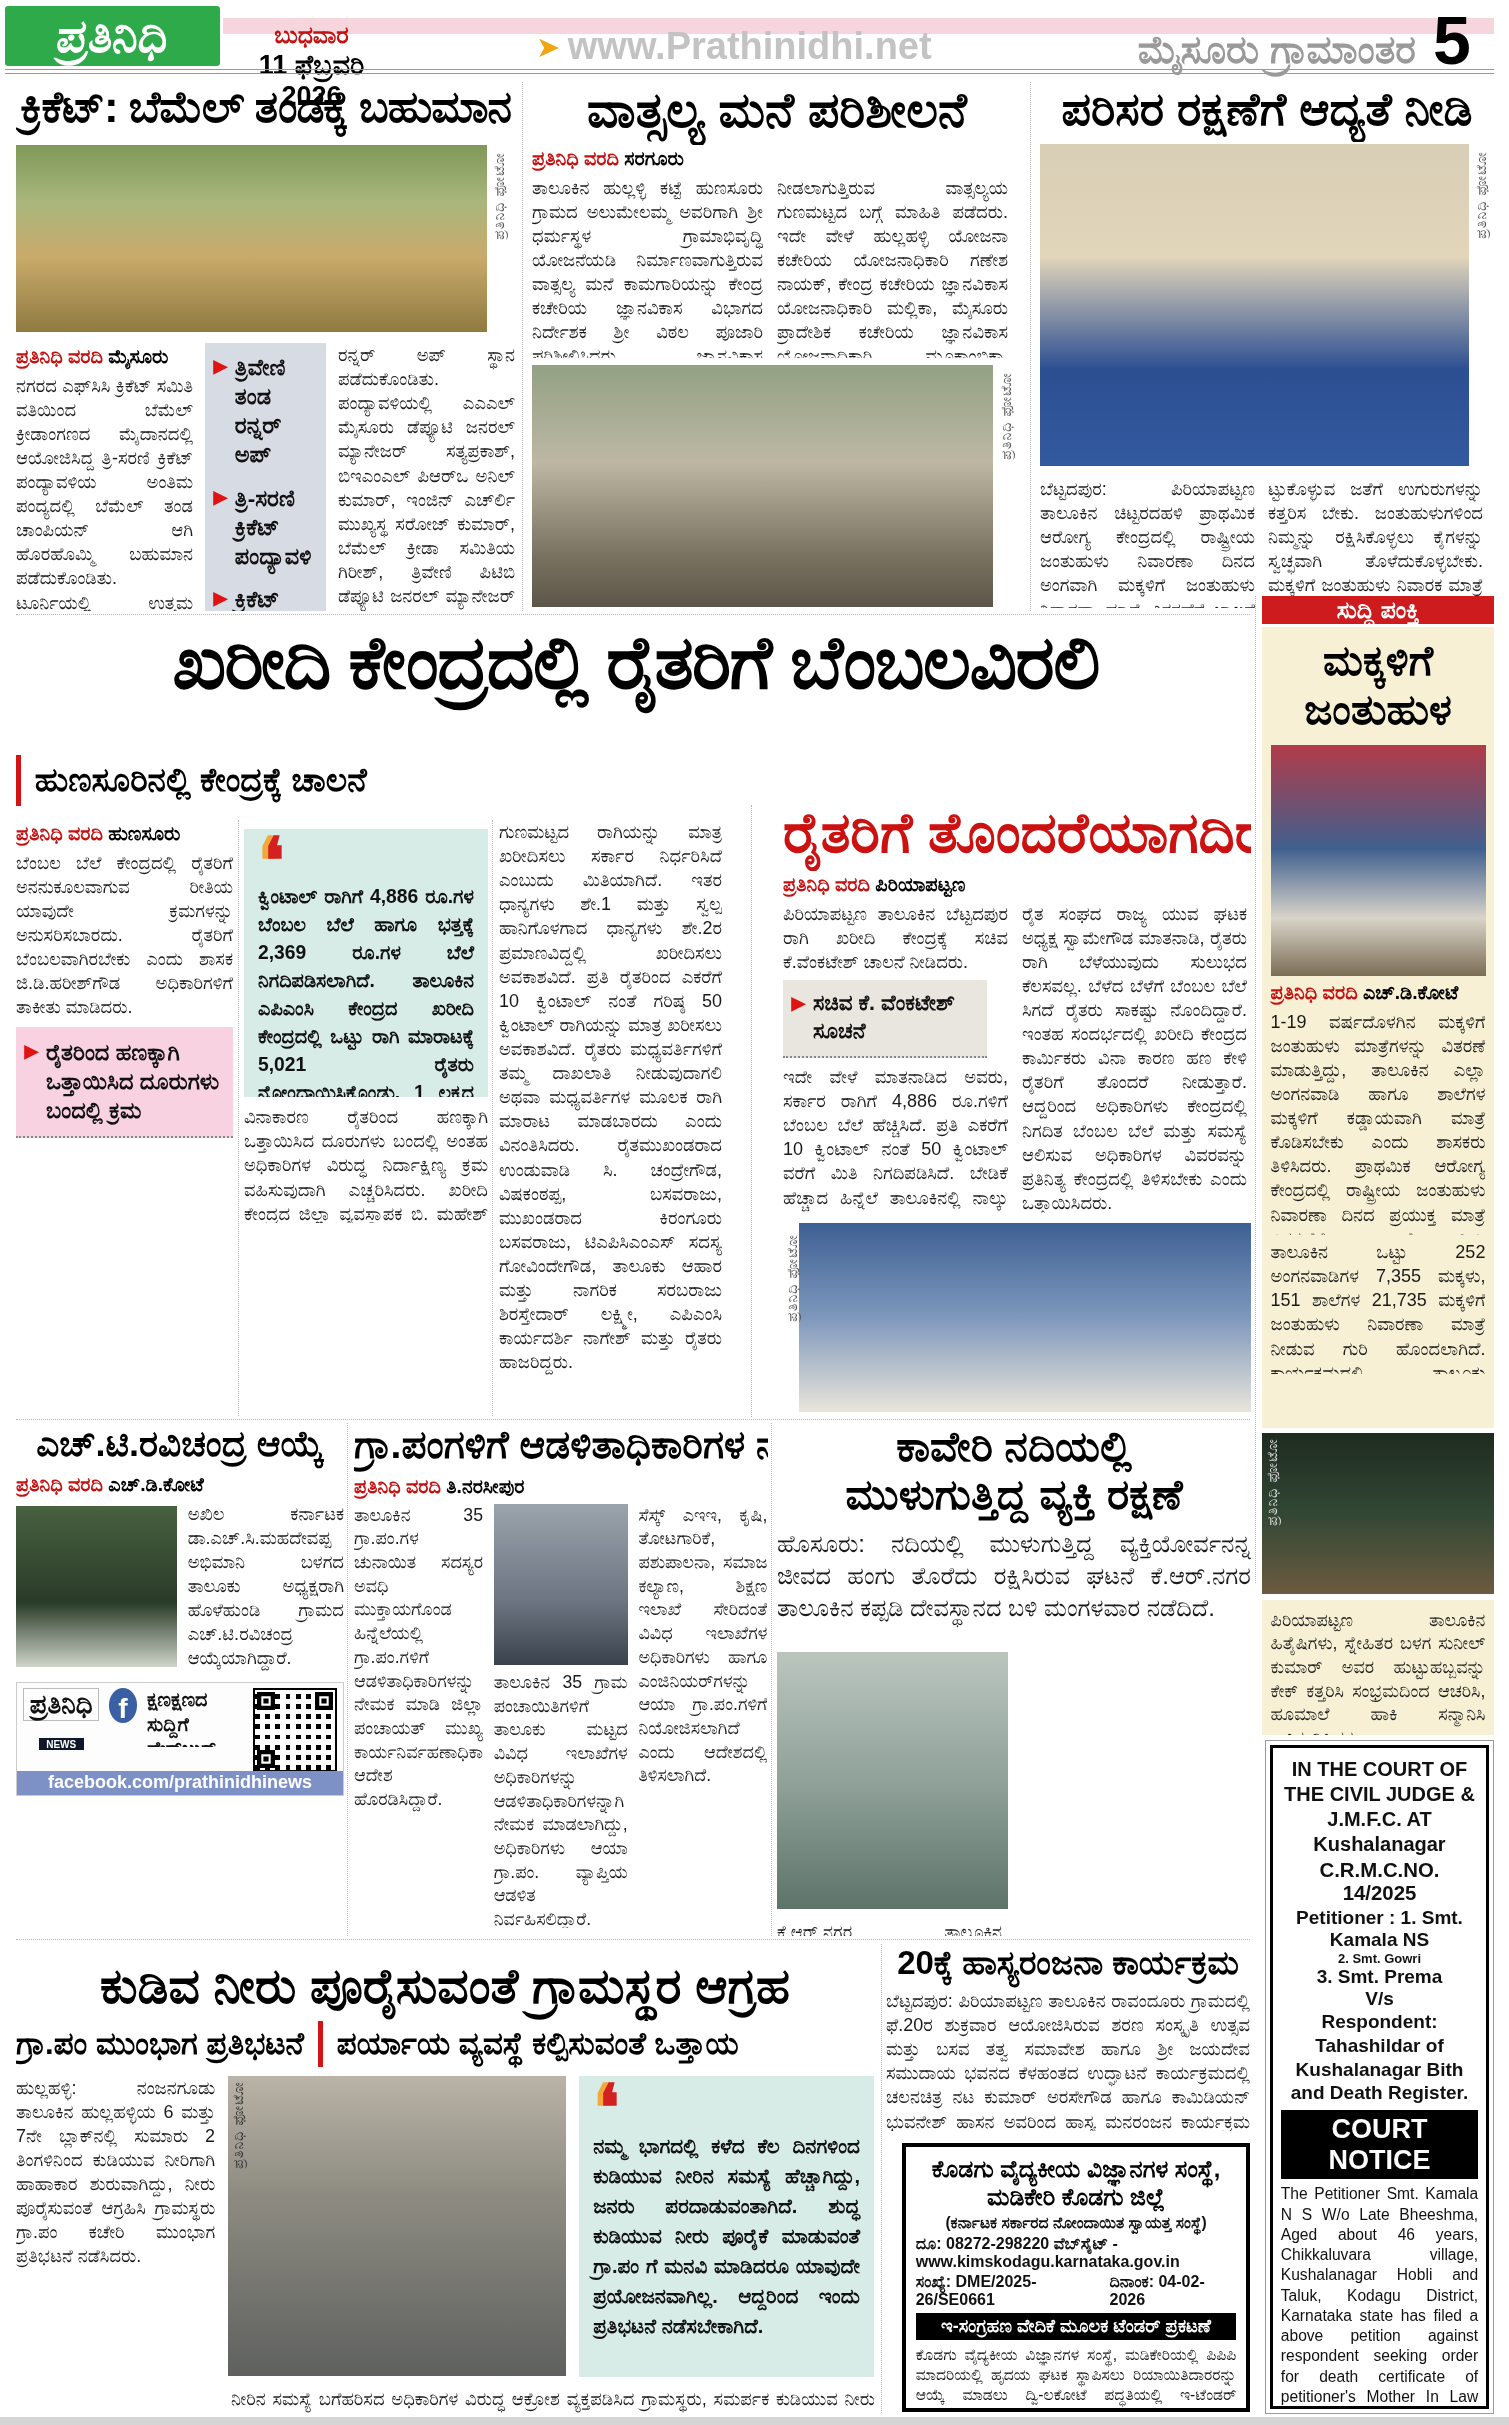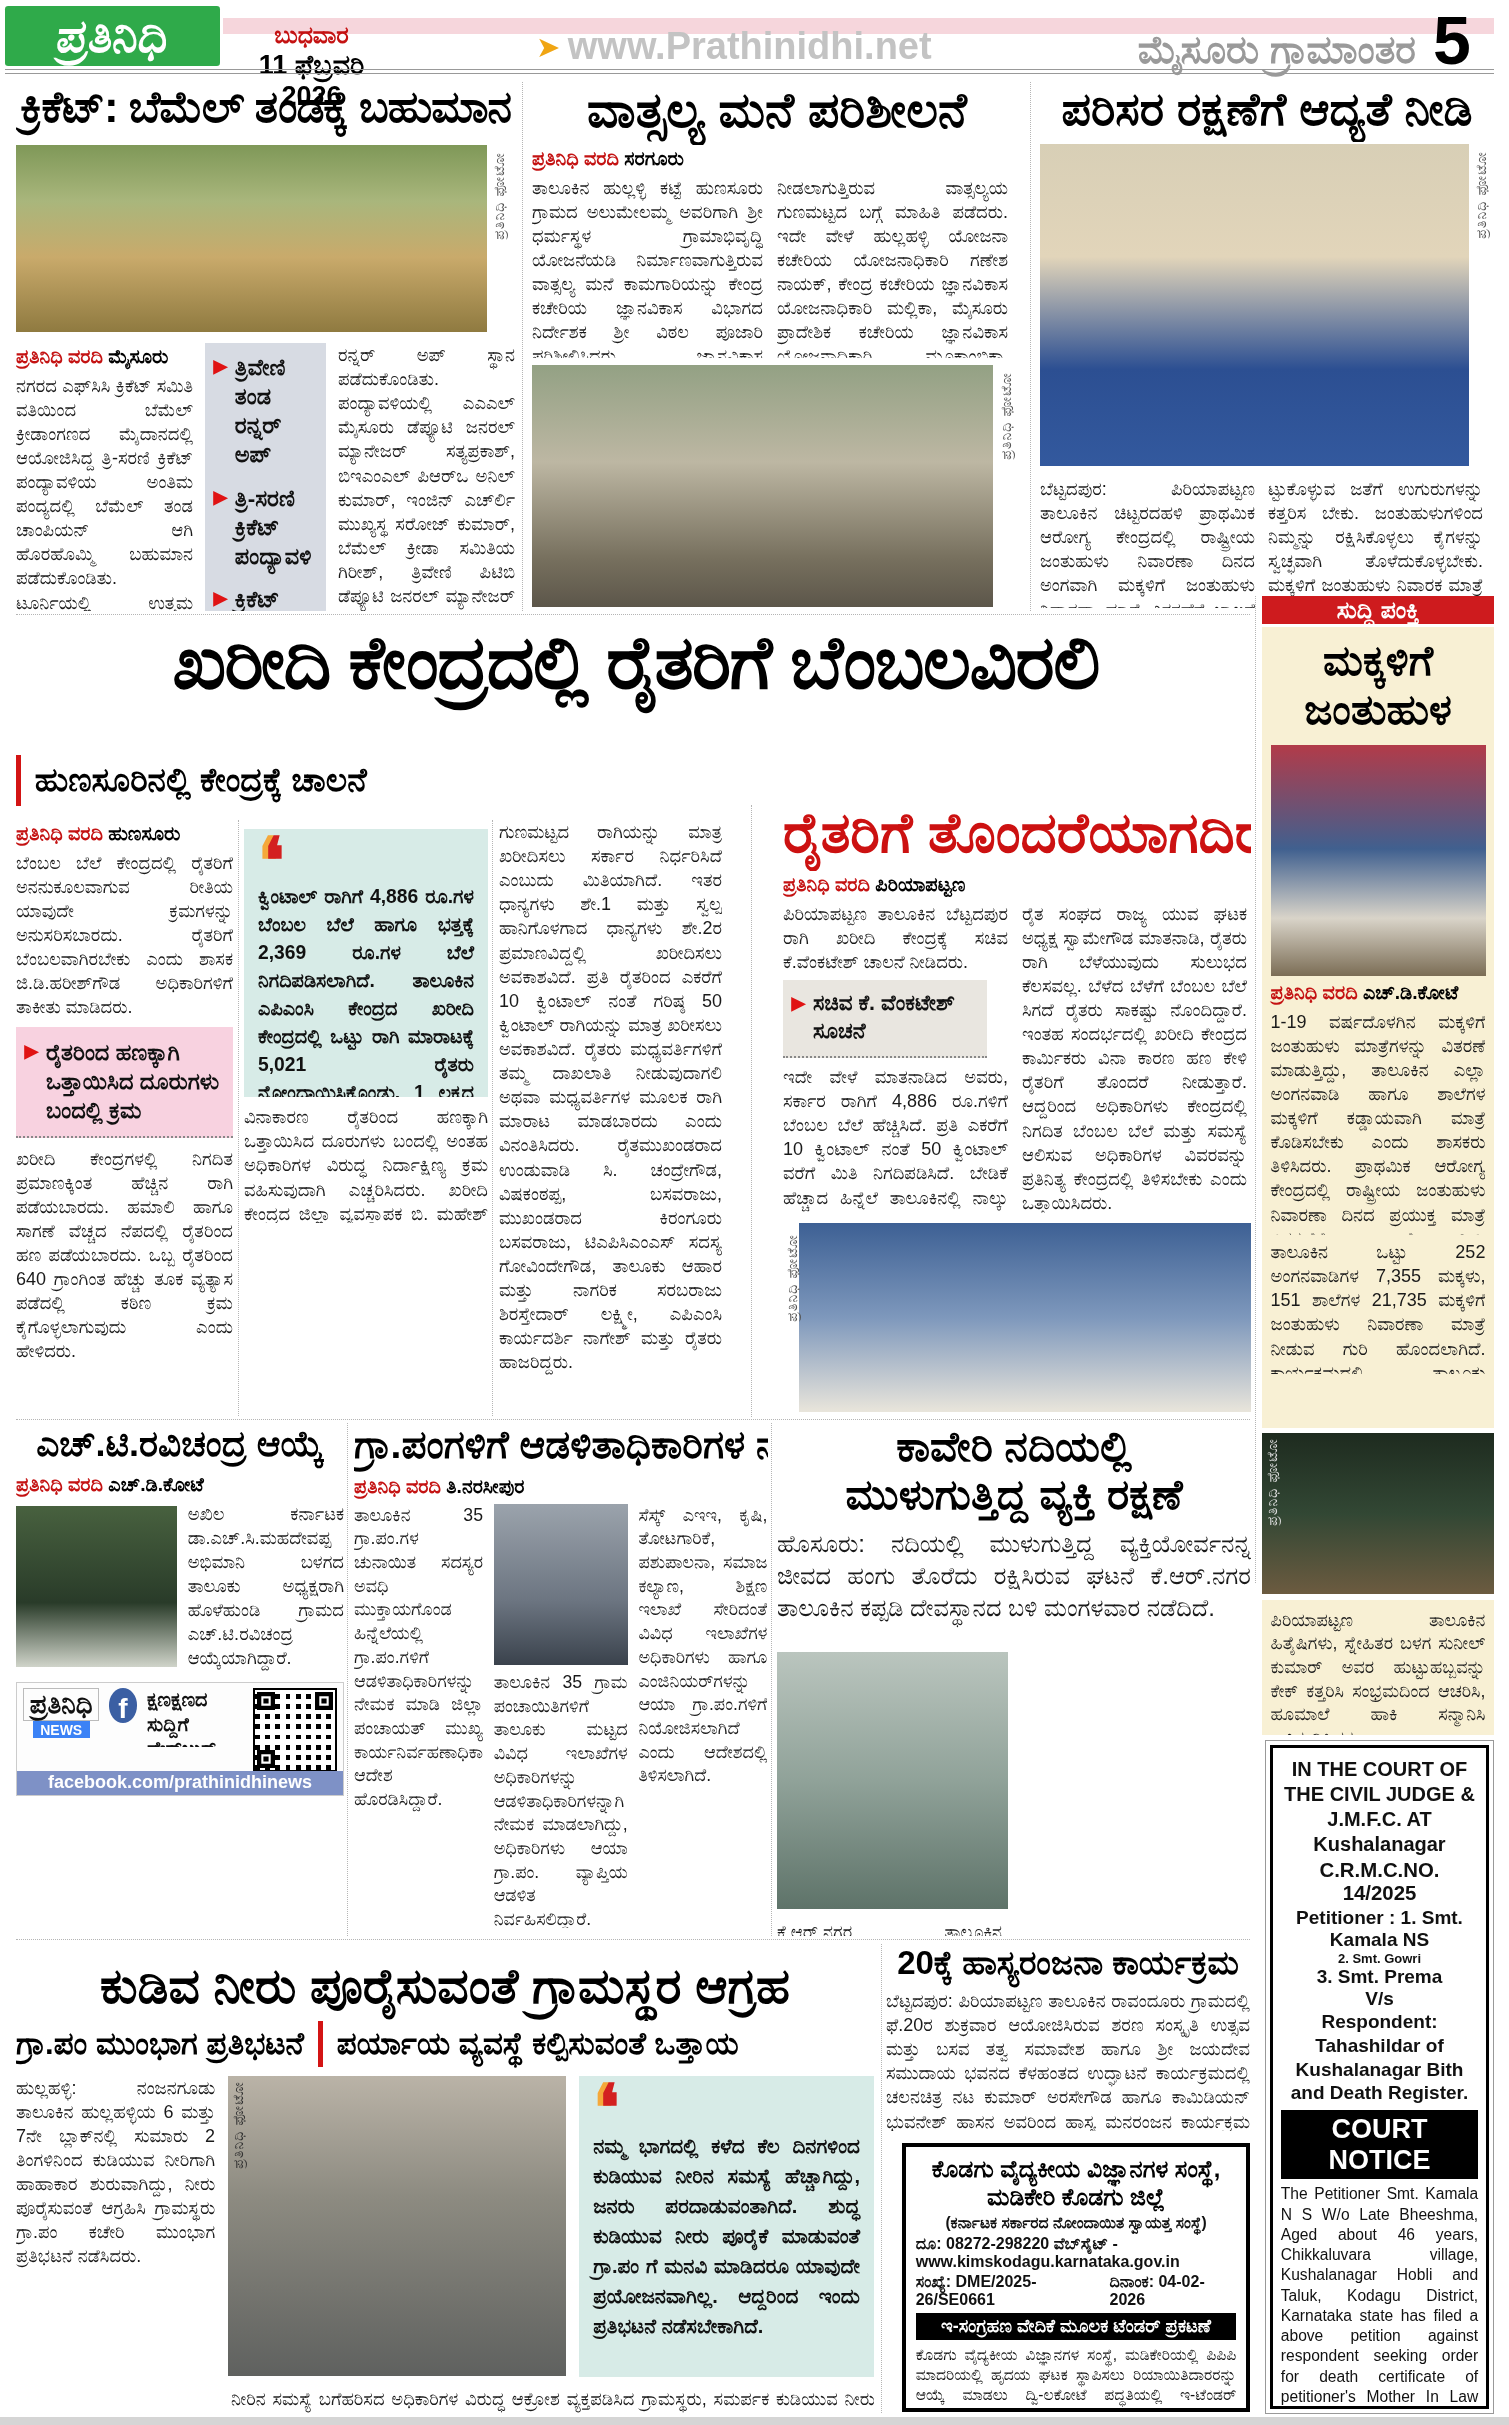--- a/index.html
+++ b/index.html
@@ -141,21 +141,20 @@
 
 <div class="abs clip" style="left:16px;top:820px;width:217px;height:596px;">
   <div class="byline"><span class="tag">ಪ್ರತಿನಿಧಿ ವರದಿ</span> <b>ಹುಣಸೂರು</b></div>
   <div class="bodytxt" style="margin-bottom:7.5px;">ಬೆಂಬಲ ಬೆಲೆ ಕೇಂದ್ರದಲ್ಲಿ ರೈತರಿಗೆ ಅನನುಕೂಲವಾಗುವ ರೀತಿಯ ಯಾವುದೇ ಕ್ರಮಗಳನ್ನು ಅನುಸರಿಸಬಾರದು. ರೈತರಿಗೆ ಬೆಂಬಲವಾಗಿರಬೇಕು ಎಂದು ಶಾಸಕ ಜಿ.ಡಿ.ಹರೀಶ್‌ಗೌಡ ಅಧಿಕಾರಿಗಳಿಗೆ ತಾಕೀತು ಮಾಡಿದರು.</div>
   <div class="pinkbox" style="margin:5.4px 0 8.6px 0;">
     <div class="boxline">
         <span class="tri">▶</span>
         <span>ರೈತರಿಂದ ಹಣಕ್ಕಾಗಿ ಒತ್ತಾಯಿಸಿದ ದೂರುಗಳು ಬಂದಲ್ಲಿ ಕ್ರಮ</span>
       </div>
   </div>
-  <div class="bodytxt">ಖರೀದಿ ಕೇಂದ್ರಗಳಲ್ಲಿ ನಿಗದಿತ ಪ್ರಮಾಣಕ್ಕಿಂತ ಹೆಚ್ಚಿನ ರಾಗಿ ಪಡೆಯಬಾರದು. ಹಮಾಲಿ ಹಾಗೂ ಸಾಗಣೆ ವೆಚ್ಚದ ನೆಪದಲ್ಲಿ ರೈತರಿಂದ ಹಣ ಪಡೆಯಬಾರದು. ಒಬ್ಬ ರೈತರಿಂದ 640 ಗ್ರಾಂಗಿಂತ ಹೆಚ್ಚು ತೂಕ ವ್ಯತ್ಯಾಸ ಪಡೆದಲ್ಲಿ ಕಠಿಣ ಕ್ರಮ ಕೈಗೊಳ್ಳಲಾಗುವುದು ಎಂದು ಹೇಳಿದರು.</div>
 </div>
 
 <div class="abs" style="left:244px;top:820px;width:244px;height:596px;">
   <div class="qbox clip" style="margin-top:8.6px;height:242px;">
     <div style="display:flex;">
       <span class="qmark qo">❛</span>
       <span class="qmark qr">❛</span>
     </div>
     <div class="just" style="font-size:19.3px;font-weight:700;line-height:1.45;margin-top:3.2px;">ಕ್ವಿಂಟಾಲ್ ರಾಗಿಗೆ 4,886 ರೂ.ಗಳ ಬೆಂಬಲ ಬೆಲೆ ಹಾಗೂ ಭತ್ತಕ್ಕೆ 2,369 ರೂ.ಗಳ ಬೆಲೆ ನಿಗದಿಪಡಿಸಲಾಗಿದೆ. ತಾಲೂಕಿನ ಎಪಿಎಂಸಿ ಕೇಂದ್ರದ ಖರೀದಿ ಕೇಂದ್ರದಲ್ಲಿ ಒಟ್ಟು ರಾಗಿ ಮಾರಾಟಕ್ಕೆ 5,021 ರೈತರು ನೋಂದಾಯಿಸಿಕೊಂಡು, 1 ಲಕ್ಷದ 25 ಸಾವಿರದ 102 ಕ್ವಿಂಟಾಲ್ ರಾಗಿಯನ್ನು ಮಾರಾಟ ಮಾಡಲಿದ್ದಾರೆ. ತಾಲೂಕಿನ ರತ್ನಪುರಿ ಖರೀದಿ ಕೇಂದ್ರದಲ್ಲಿ 231 ರೈತರು ನೋಂದಾಯಿಸಿಕೊಂಡಿದ್ದು, 5,742 ಕ್ವಿಂಟಾಲ್ ರಾಗಿ ಮಾರಾಟ ಮಾಡಲಿದ್ದಾರೆ.</div>
 
@@ -234,21 +233,21 @@
   <div class="clip" style="height:177px;">
     <div class="photo ph-man" style="float:left;width:161px;height:161px;margin:4.3px 10.7px 3.2px 0;"></div>
     <div class="bodytxt">ಅಖಿಲ ಕರ್ನಾಟಕ ಡಾ.ಎಚ್.ಸಿ.ಮಹದೇವಪ್ಪ ಅಭಿಮಾನಿ ಬಳಗದ ತಾಲೂಕು ಅಧ್ಯಕ್ಷರಾಗಿ ಹೊಳೆಹುಂಡಿ ಗ್ರಾಮದ ಎಚ್.ಟಿ.ರವಿಚಂದ್ರ ಆಯ್ಕೆಯಾಗಿದ್ದಾರೆ. ಮೈಸೂರು ನಗರದ ರಾಣಿ ಬಹದ್ದೂರ್ ಸಭಾಂಗಣದಲ್ಲಿ ನಡೆದ, ಅಖಿಲ ಕರ್ನಾಟಕ ಡಾ.ಎಚ್.ಸಿ.ಮಹದೇವಪ್ಪ ಅಭಿಮಾನಿ ಬಳಗದ 8ನೇ ವರ್ಷದ ವಾರ್ಷಿಕೋತ್ಸವ, ಜಿಲ್ಲಾ, ತಾಲೂಕು ಅಧ್ಯಕ್ಷರ ಪದಗ್ರಹಣ ಕಾರ್ಯಕ್ರಮದಲ್ಲಿ ರವಿಚಂದ್ರ ಅವರನ್ನು ಆಯ್ಕೆ ಮಾಡಲಾಗಿದೆ.</div>
   </div>
 </div>
 
 <div class="abs" style="left:16px;top:1682px;width:328px;height:114px;border:1.1px solid #ccc;box-sizing:border-box;background:#fdfdfd;">
   <div style="display:flex;align-items:flex-start;gap:9.7px;padding:5.4px 6.4px 0 6.4px;">
     <div style="text-align:center;">
       <div style="font-weight:800;font-size:26px;border:1.6px solid #bbb;padding:0 5.4px;">ಪ್ರತಿನಿಧಿ</div>
-      <div style="background:#3b82f6;color:#fff;font-weight:800;font-size:14px;display:inline-block;padding:0.5px 7.5px;margin-top:0;">NEWS</div>
+      <div style="background:#0f172a;color:#fff;font-weight:800;font-size:10px;display:inline-block;padding:0.5px 7.5px;margin-top:17px;">NEWS</div>
     </div>
     <div class="fbic">f</div>
     <div class="clip" style="font-weight:800;font-size:19.3px;line-height:1.25;width:118px;height:59px;">ಕ್ಷಣಕ್ಷಣದ ಸುದ್ದಿಗೆ ಫೇಸ್‌ಬುಕ್ ಪೇಜ್ ಫಾಲೋ ಮಾಡಿ</div>
     <div class="qrbox" style="flex-shrink:0;">
       <span class="qrc" style="left:2.1px;top:2.1px;"></span>
       <span class="qrc" style="right:2.1px;top:2.1px;"></span>
       <span class="qrc" style="left:2.1px;bottom:2.1px;"></span>
     </div>
   </div>
   <div class="fbbar" style="position:absolute;left:0;bottom:0;width:100%;height:23.6px;font-size:18px;line-height:23.6px;">facebook.com/prathinidhinews</div>

